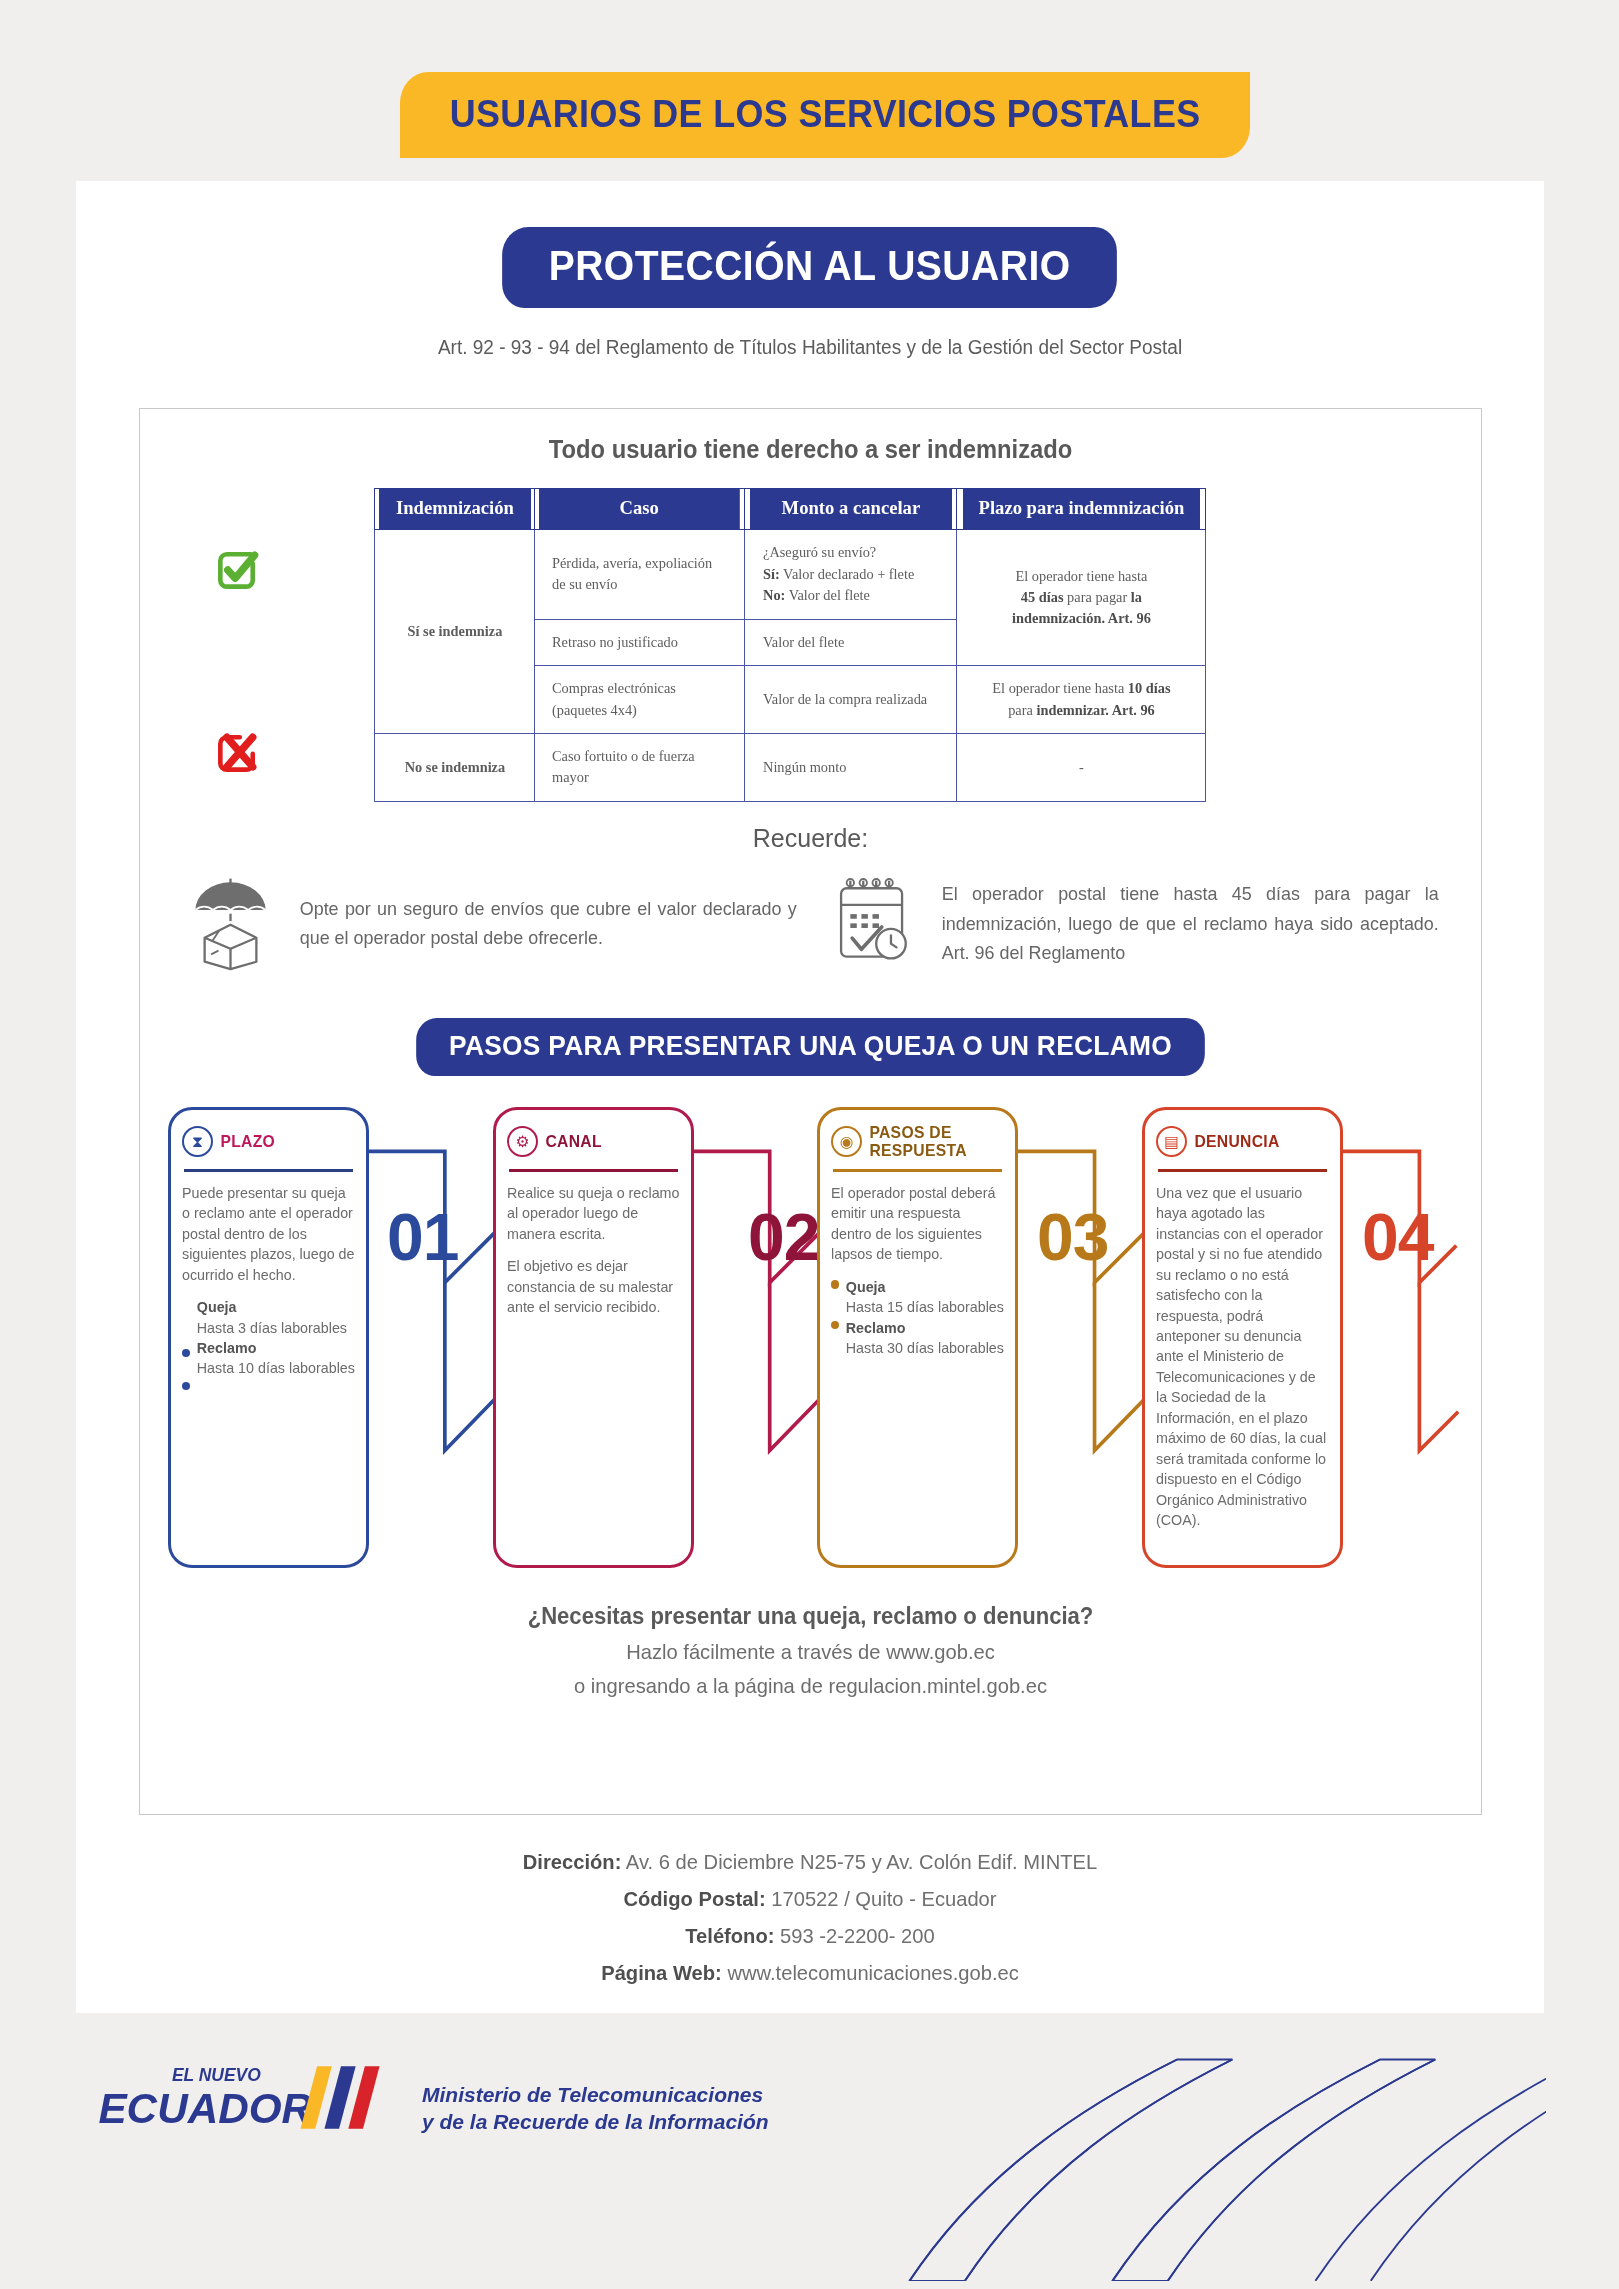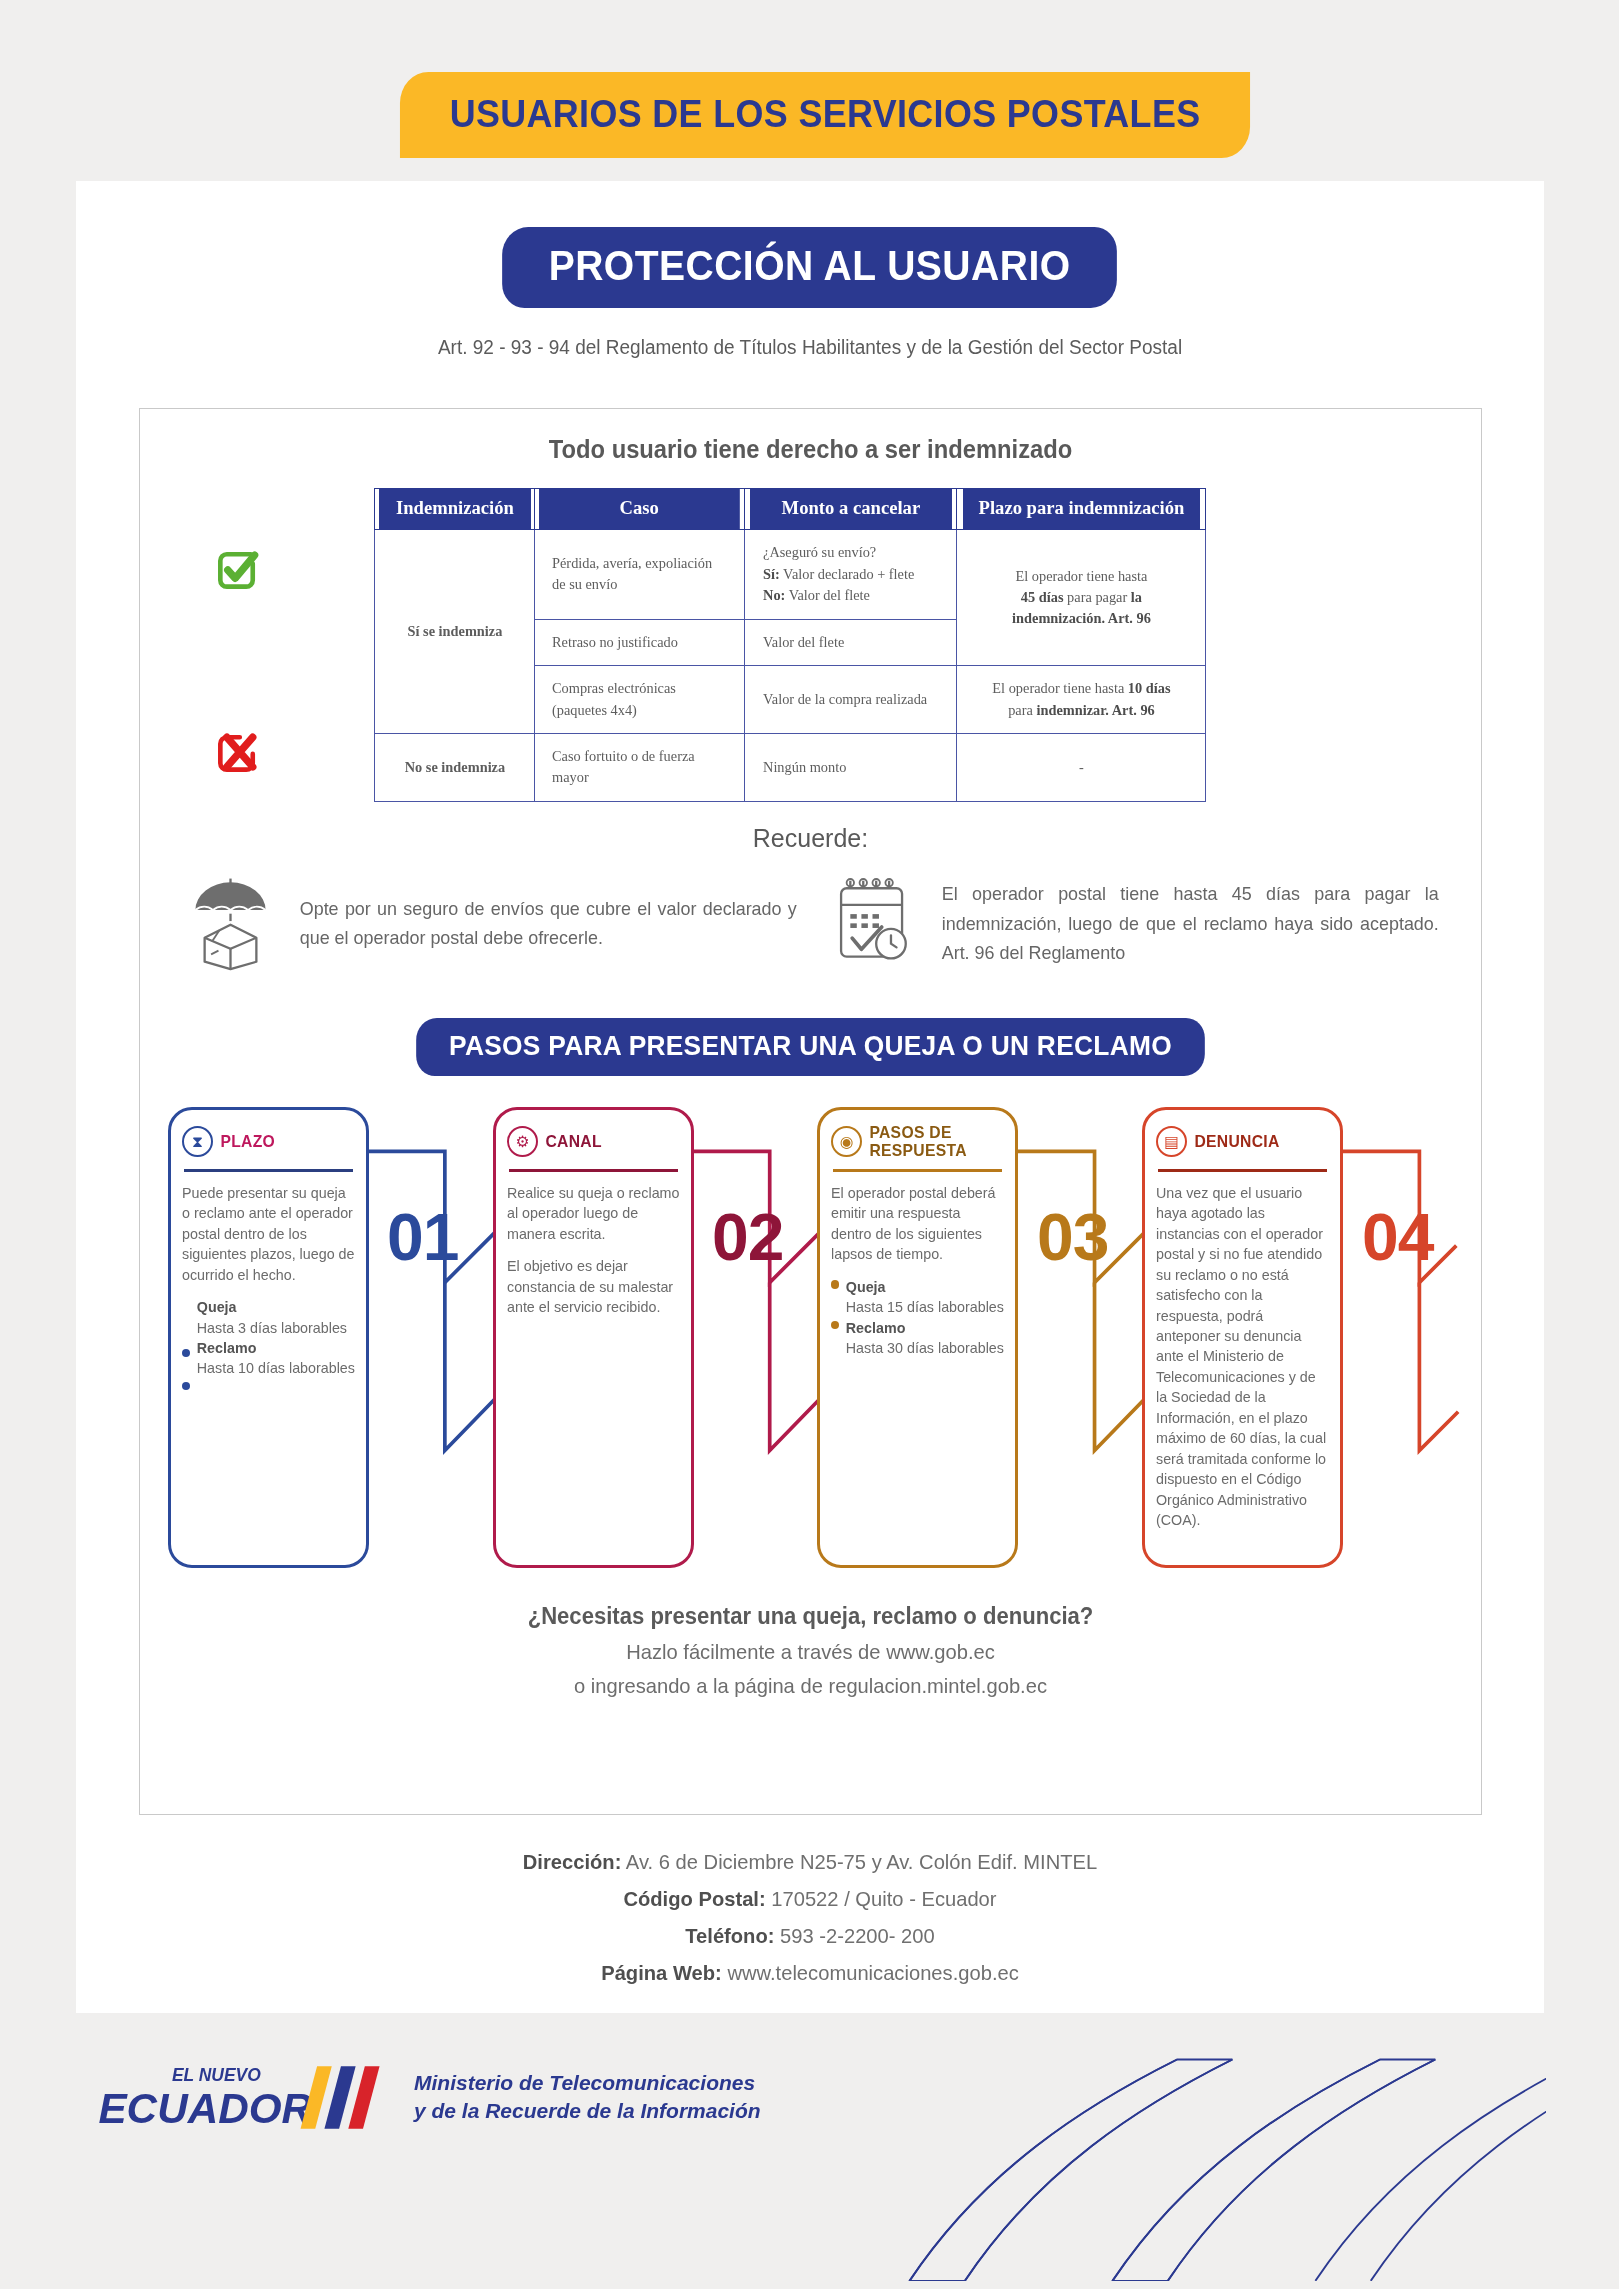--- a/index.html
+++ b/index.html
@@ -240,21 +240,21 @@
     position: absolute;
     top: 1669px; left: 0; width: 100%;
     text-align: center;
     font-family: "Liberation Sans Narrow", "Liberation Sans", sans-serif;
   }
   .contact div { font-size: 21px; color: #6f6f6f; margin-bottom: 13px; transform: scaleX(0.96); }
   .contact b { color: #4f4f4f; font-weight: 700; }
 
   
   .bottom { position: absolute; top: 2013px; left: 0; width: 100%; height: 277px; background: #f0efee; overflow: hidden; }
-  .logo-row { position: absolute; left: 96px; top: 44px; display: flex; align-items: center; gap: 32px; }
+  .logo-row { position: absolute; left: 96px; top: 44px; display: flex; align-items: flex-end; gap: 40px; }
   .min-text {
     color: #2b3990;
     font-size: 21px;
     font-weight: 700;
     font-style: italic;
     line-height: 1.32;
     font-family: "Liberation Sans", sans-serif;
   }
   .deco { position: absolute; right: 74px; top: -9.2px; }
 </style>
@@ -428,21 +428,21 @@
         <div class="step-head">
           <span class="step-ico" style="border-color:#b01b4b;color:#b01b4b;">⚙</span>
           <span class="step-name" style="color:#8e1539;">CANAL</span>
         </div>
         <div class="step-rule" style="background:#8e1539;"></div>
         <div class="step-body">
           <p>Realice su queja o reclamo al operador luego de manera escrita.</p>
           <p>El objetivo es dejar constancia de su malestar ante el servicio recibido.</p>
         </div>
       </div>
-      <div class="num" style="left:572px; color:#8e1539;">02</div>
+      <div class="num" style="left:608px; color:#8e1539;">02</div>
 
       <div class="step" style="left:677px; border-color:#b8791a;">
         <div class="step-head">
           <span class="step-ico" style="border-color:#b8791a;color:#b8791a;">◉</span>
           <span class="step-name" style="color:#8a5a12;">PASOS DE RESPUESTA</span>
         </div>
         <div class="step-rule" style="background:#b8791a;"></div>
         <div class="step-body">
           <p>El operador postal deberá emitir una respuesta dentro de los siguientes lapsos de tiempo.</p>
           <div class="bullets">

